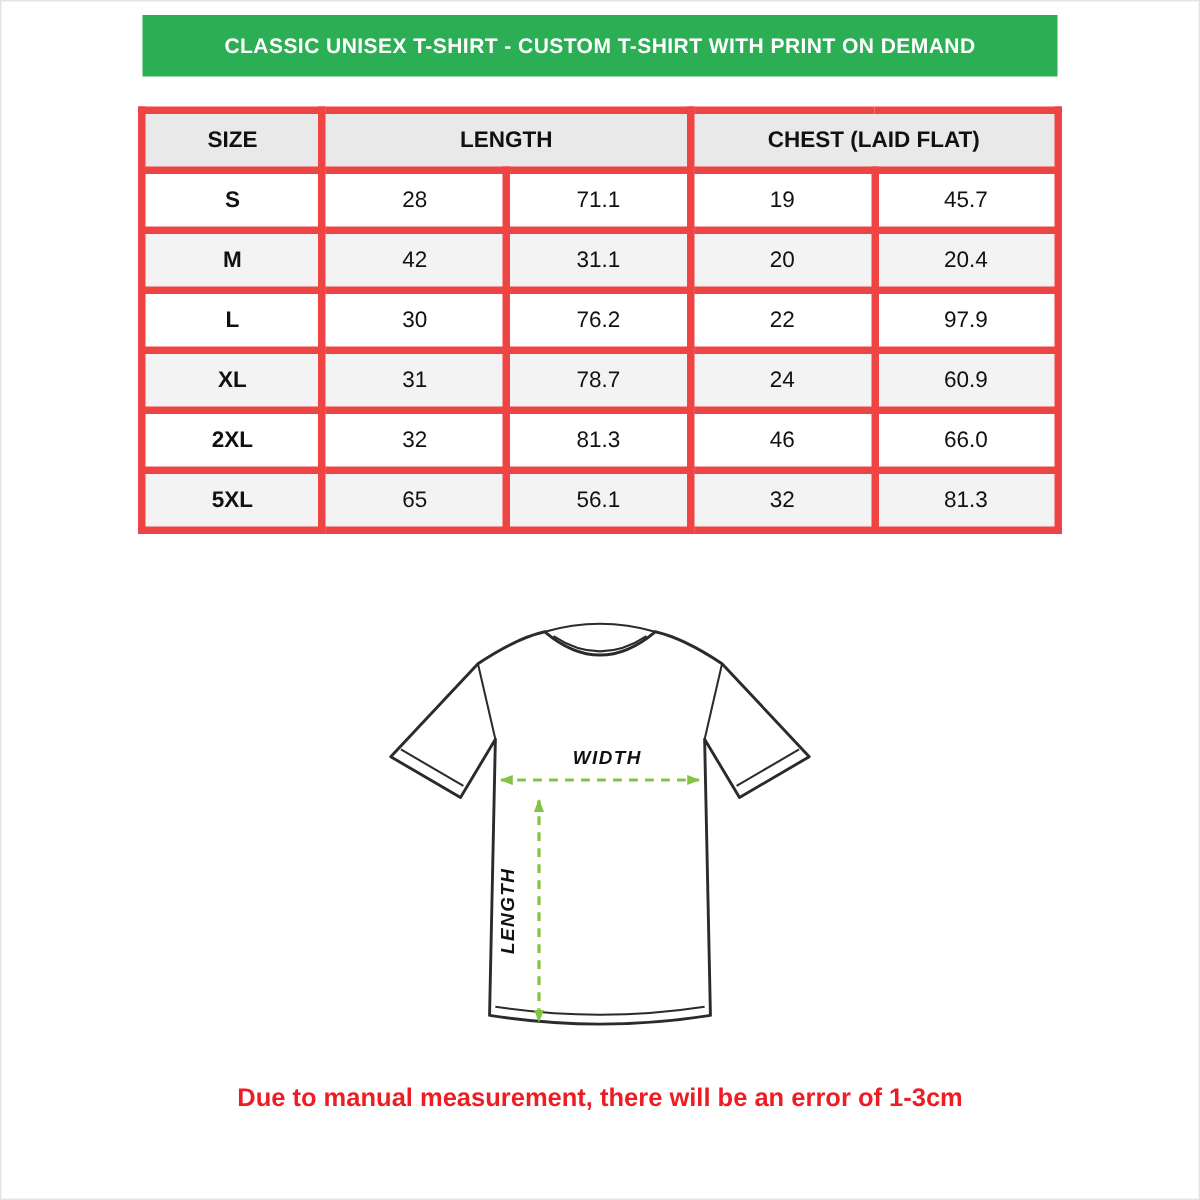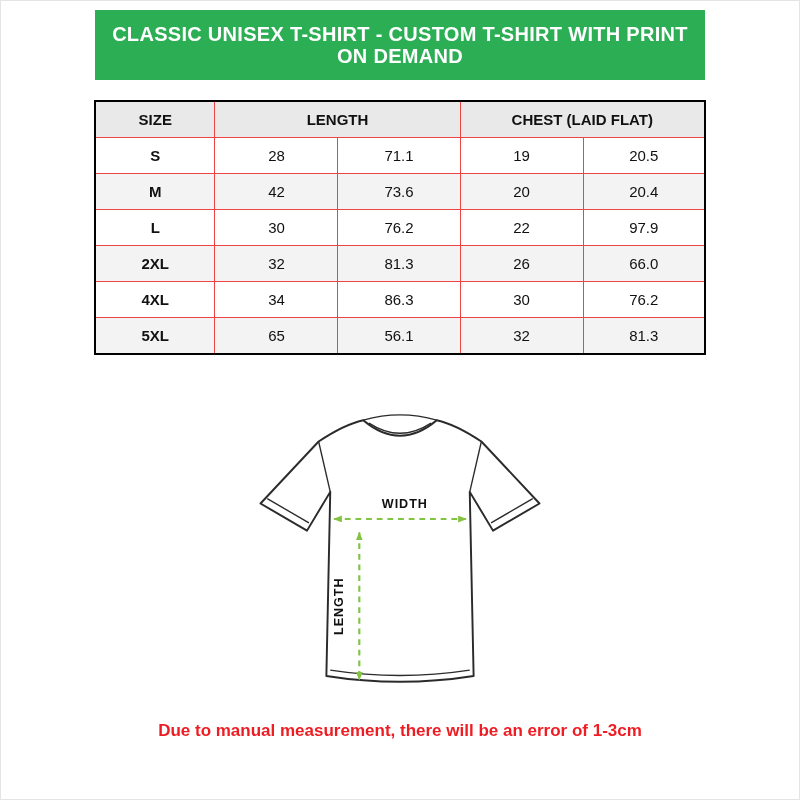--- a/index.html
+++ b/index.html
@@ -15,37 +15,37 @@
     width:800px;height:800px;margin:0 auto;background:#fff;
     border:1px solid #e4e4e4;
     font-family:"Liberation Sans","DejaVu Sans",sans-serif;
     display:flex;flex-direction:column;align-items:center;
   }
   .banner{
     margin-top:9px;width:610px;background:var(--banner-green);
     color:#fff;text-align:center;padding:13px 6px;
   }
   .banner h1{
-    margin:0;font-size:20px;font-weight:bold;letter-spacing:.3px;line-height:1.1;
+    margin:0;font-size:14px;font-weight:bold;letter-spacing:.3px;line-height:1.1;
   }
   table.size-chart{
     margin-top:20px;width:610px;border-collapse:collapse;table-layout:fixed;
     border:2px solid #000;
   }
   .size-chart th,.size-chart td{
-    border:1px solid #ef4444;text-align:center;vertical-align:middle;
+    border:5px solid #ef4444;text-align:center;vertical-align:middle;
     font-size:15px;color:#111;padding:9px 2px;
   }
   .size-chart th{
     background:var(--table-header-bg);font-weight:bold;
   }
   .size-chart td.size{font-weight:bold;}
   .size-chart tbody tr:nth-child(even){background:var(--table-row-alt-bg);}
   .diagram-wrap{
-    margin-top:40px;display:flex;justify-content:flex-start;
+    margin-top:40px;display:flex;justify-content:flex-start;font-style:italic;
   }
   .note{
     margin-top:16px;color:var(--note-red);font-weight:bold;font-size:17px;text-align:center;
   }
   .shirt-line{stroke:#2b2b2b;stroke-width:2;fill:none;stroke-linejoin:round;stroke-linecap:round;}
   .shirt-fill{fill:#fff;}
   .seam{stroke:#2b2b2b;stroke-width:1.4;fill:none;}
   .measure{stroke:var(--arrow-green);stroke-width:2.2;stroke-dasharray:6 5;fill:none;}
   .measure-label{font-family:"Liberation Sans","DejaVu Sans",sans-serif;font-size:13px;font-weight:bold;fill:#111;letter-spacing:1px;}
 </style>
@@ -72,49 +72,49 @@
         <th colspan="2">LENGTH</th>
         <th colspan="2">CHEST (LAID FLAT)</th>
       </tr>
     </thead>
     <tbody>
       <tr>
         <td class="size">S</td>
         <td>28</td>
         <td>71.1</td>
         <td>19</td>
-        <td>20.5</td>
+        <td>45.7</td>
       </tr>
       <tr>
         <td class="size">M</td>
         <td>42</td>
-        <td>73.6</td>
+        <td>31.1</td>
         <td>20</td>
         <td>20.4</td>
       </tr>
       <tr>
         <td class="size">L</td>
         <td>30</td>
         <td>76.2</td>
         <td>22</td>
         <td>97.9</td>
       </tr>
       <tr>
+        <td class="size">XL</td>
+        <td>31</td>
+        <td>78.7</td>
+        <td>24</td>
+        <td>60.9</td>
+      </tr>
+      <tr>
         <td class="size">2XL</td>
         <td>32</td>
         <td>81.3</td>
-        <td>26</td>
+        <td>46</td>
         <td>66.0</td>
-      </tr>
-      <tr>
-        <td class="size">4XL</td>
-        <td>34</td>
-        <td>86.3</td>
-        <td>30</td>
-        <td>76.2</td>
       </tr>
       <tr>
         <td class="size">5XL</td>
         <td>65</td>
         <td>56.1</td>
         <td>32</td>
         <td>81.3</td>
       </tr>
     </tbody>
   </table>

